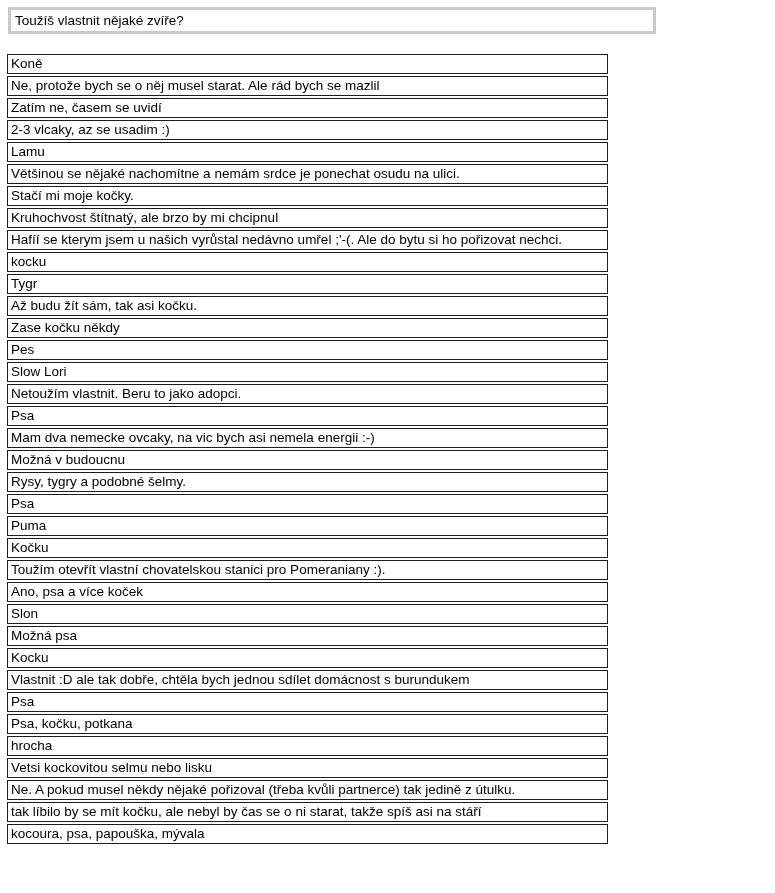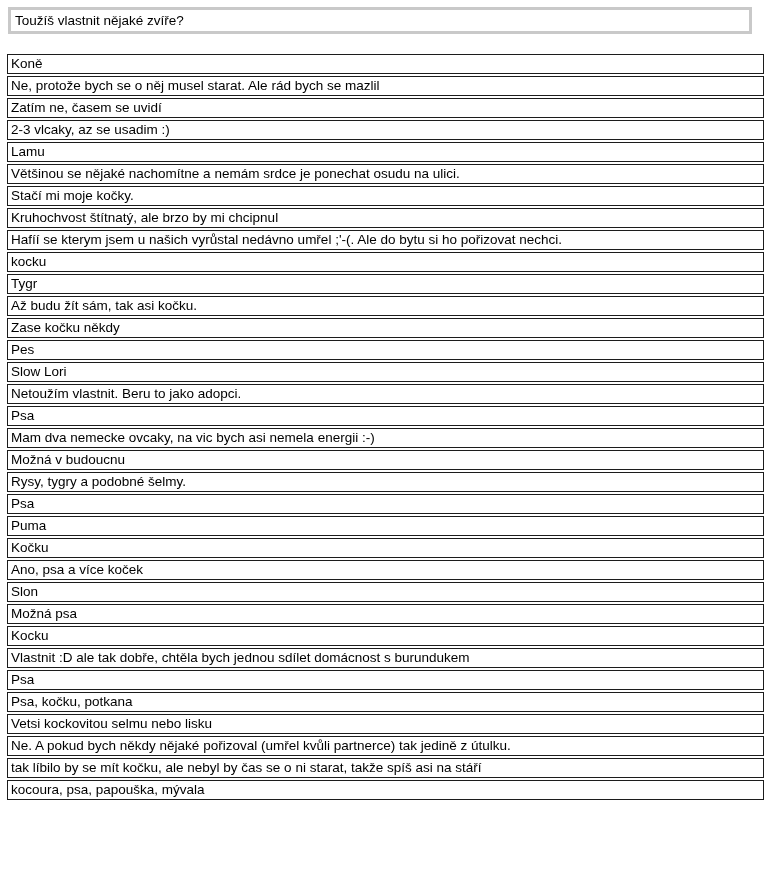--- a/index.html
+++ b/index.html
@@ -14,35 +14,35 @@
     height: 893px;
     overflow: hidden;
     background: var(--page-background);
     font-family: "Liberation Sans", "DejaVu Sans", sans-serif;
     color: var(--text);
   }
   .question-box {
     position: absolute;
     left: 8px;
     top: 7px;
-    width: 744px;
+    width: 648px;
     height: 27px;
     border: 3px solid var(--question-border);
     background: var(--page-background);
     line-height: 21px;
     padding-left: 4px;
     font-size: 13.5px;
     white-space: nowrap;
     overflow: hidden;
   }
   .responses {
     position: absolute;
     left: 7px;
     top: 54px;
-    width: 757px;
+    width: 601px;
   }
   .row {
     height: 20px;
     border: 1px solid var(--row-border);
     margin-bottom: 2px;
     background: var(--page-background);
     line-height: 18px;
     padding-left: 3px;
     font-size: 13.5px;
     white-space: nowrap;
@@ -145,20 +145,23 @@
     </div>
 
     <div class="row">
       <span class="row-text">Puma</span>
     </div>
 
     <div class="row">
       <span class="row-text">Kočku</span>
     </div>
 
+    <div class="row">
+      <span class="row-text">Toužím otevřít vlastní chovatelskou stanici pro Pomeraniany :).</span>
+    </div>
 
     <div class="row">
       <span class="row-text">Ano, psa a více koček</span>
     </div>
 
     <div class="row">
       <span class="row-text">Slon</span>
     </div>
 
     <div class="row">
@@ -174,27 +177,30 @@
     </div>
 
     <div class="row">
       <span class="row-text">Psa</span>
     </div>
 
     <div class="row">
       <span class="row-text">Psa, kočku, potkana</span>
     </div>
 
+    <div class="row">
+      <span class="row-text">hrocha</span>
+    </div>
 
     <div class="row">
       <span class="row-text">Vetsi kockovitou selmu nebo lisku</span>
     </div>
 
     <div class="row">
-      <span class="row-text">Ne. A pokud bych někdy nějaké pořizoval (umřel kvůli partnerce) tak jedině z útulku.</span>
+      <span class="row-text">Ne. A pokud musel někdy nějaké pořizoval (třeba kvůli partnerce) tak jedině z útulku.</span>
     </div>
 
     <div class="row">
       <span class="row-text">tak líbilo by se mít kočku, ale nebyl by čas se o ni starat, takže spíš asi na stáří</span>
     </div>
 
     <div class="row">
       <span class="row-text">kocoura, psa, papouška, mývala</span>
     </div>
 

